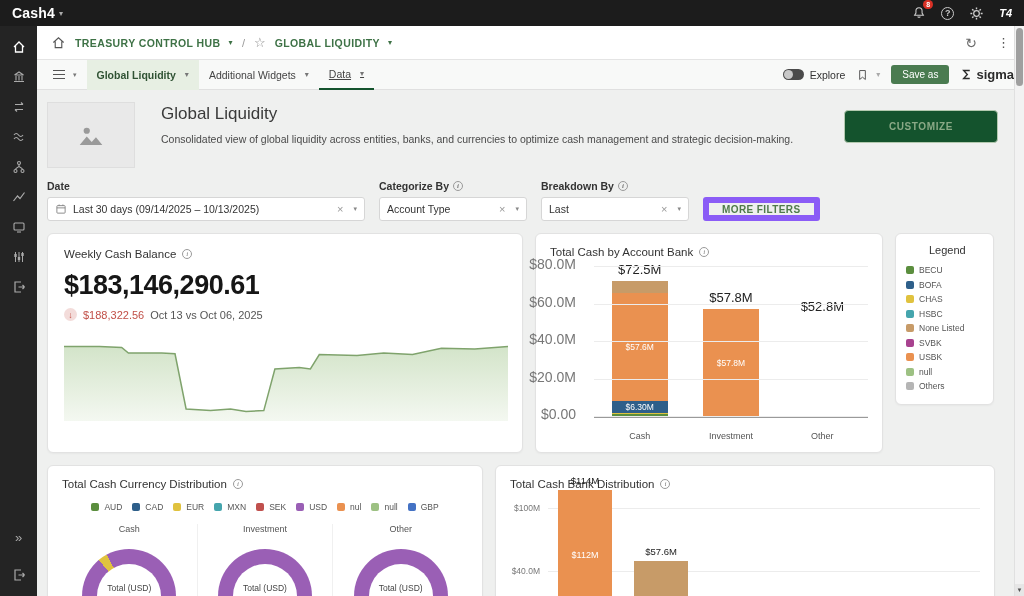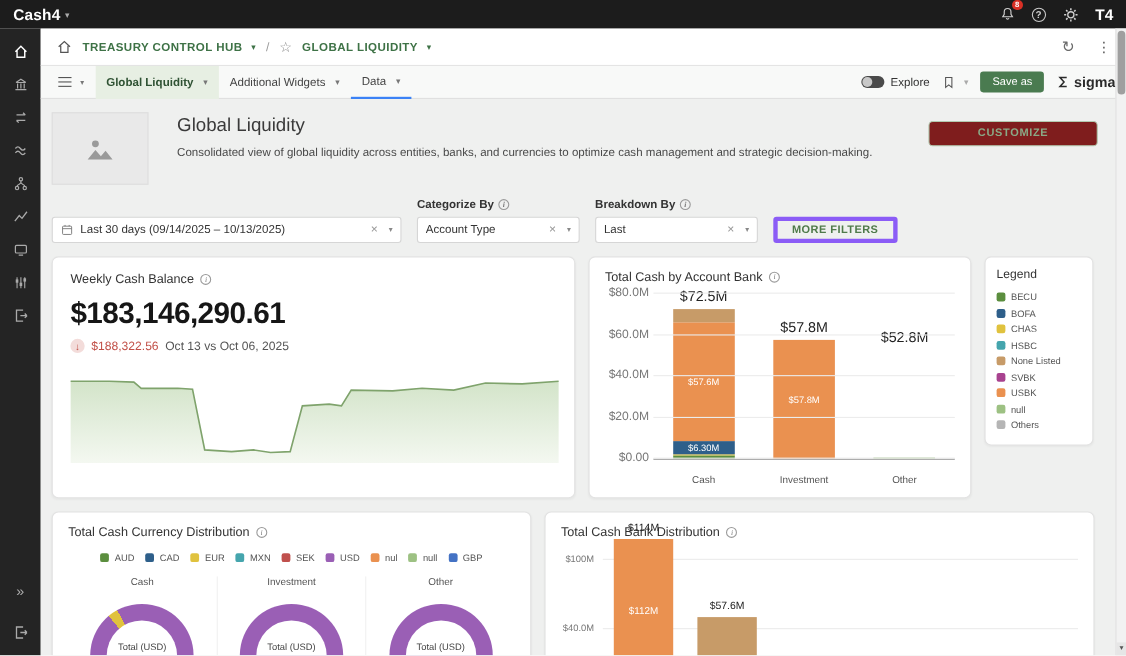--- a/index.html
+++ b/index.html
@@ -8,21 +8,21 @@
   #app { width:1024px; height:596px; position:relative; overflow:hidden; background:#eff0ef; }
 
   
   .topbar { height:26px; background:#1c1c1c; display:flex; align-items:center; padding:0 12px; color:#fff; }
   .app-name { font-size:14px; font-weight:bold; letter-spacing:.2px; cursor:default; }
   .small-caret { color:#aaa; font-size:8px; margin-left:4px; }
   .topbar-right { margin-left:auto; display:flex; align-items:center; gap:15px; }
   .icon-btn { position:relative; display:flex; align-items:center; justify-content:center; }
   .badge { position:absolute; top:-6px; right:-7px; background:#d93025; color:#fff; font-size:7px; line-height:9px; border-radius:7px; padding:0 3px; font-weight:bold; }
   .help-circle { width:13px; height:13px; border:1.3px solid #c9c9c9; border-radius:50%; font-size:9px; display:flex; align-items:center; justify-content:center; color:#c9c9c9; font-weight:bold; }
-  .avatar { font-size:14px; font-weight:bold; color:#fff; }
+  .avatar { font-size:11px; font-weight:bold; color:#fff;font-style:italic; }
 
   
   .bodyrow { display:flex; height:570px; }
   .sidebar { width:37px; background:#242424; display:flex; flex-direction:column; align-items:center; padding:6px 0 6px; flex:none; }
   .side-icon { height:30px; width:37px; display:flex; align-items:center; justify-content:center; cursor:pointer; }
   .side-bottom { margin-top:auto; display:flex; flex-direction:column; align-items:center; gap:8px; }
   .chevrons { color:#aaa; font-size:13px; }
 
   .main { flex:1; display:flex; flex-direction:column; min-width:0; }
 
@@ -37,82 +37,82 @@
   .kebab { color:#555; font-size:13px; cursor:pointer; }
 
   
   .tabbar { height:30px; background:#f8f9f8; border-bottom:1px solid #e0e0e0; display:flex; align-items:center; padding:0 10px; flex:none; }
   .burger { display:flex; flex-direction:column; gap:2.5px; margin:0 4px 0 6px; cursor:pointer; }
   .burger div { width:12px; height:1.5px; background:#555; }
   .burger-caret { color:#777; font-size:7px; margin-right:10px; }
   .tab { font-size:10.5px; color:#444; padding:0 10px; height:30px; display:flex; align-items:center; gap:5px; cursor:pointer; white-space:nowrap; }
   .tab .small-caret { color:#777; }
   .tab.active { background:#e7efe3; color:#2f5233; font-weight:bold; }
-  .tab.underlined { border-bottom:2px solid #3b82f6; }
+  .tab.underlined { border-bottom:2px solid #14532d;text-decoration:underline; }
   .tabbar-right { margin-left:auto; display:flex; align-items:center; gap:11px; }
   .explore-wrap { display:flex; align-items:center; gap:6px; cursor:pointer; }
   .toggle { width:21px; height:11px; background:#4a4a4a; border-radius:6px; position:relative; }
   .knob { position:absolute; left:1px; top:1px; width:9px; height:9px; border-radius:50%; background:#c8c8c8; }
   .explore-label { font-size:10.5px; color:#333; }
   .bm-wrap { display:flex; align-items:center; gap:3px; cursor:pointer; }
   .saveas { background:#4a7b50; color:#fff; font-size:10px; padding:4px 11px; border-radius:3px; border:none; cursor:pointer; }
   .sigma-logo { display:flex; align-items:center; gap:3px; font-weight:bold; font-size:13px; color:#2b2b2b; }
 
   
   .content { flex:1; overflow:hidden; background:#eff0ef; }
   .header-sec { display:flex; padding:12px 26px 8px 10px; }
   .thumb { width:88px; height:66px; background:#e9e9e9; border:1px solid #dedede; display:flex; align-items:center; justify-content:center; flex:none; }
   .header-text { margin-left:26px; flex:1; padding-top:2px; min-width:0; }
   .page-title { font-size:17px; color:#3a3a3a; }
   .page-desc { font-size:10.5px; color:#4a4a4a; margin-top:9px; }
-  .customize-btn { border:1px solid #b3c9af; color:#8aa986; background:#7f1d1d; font-size:10px; font-weight:bold; letter-spacing:.6px; height:23px; padding:0 44px; border-radius:4px; margin-top:8px; cursor:pointer; flex:none; }
+  .customize-btn { border:1px solid #b3c9af; color:#8aa986; background:#14532d; font-size:10px; font-weight:bold; letter-spacing:.6px; height:33px; padding:0 44px; border-radius:4px; margin-top:8px; cursor:pointer; flex:none; }
 
   .filters-row { display:flex; gap:14px; padding:4px 10px 12px; align-items:flex-end; }
   .filter-group { display:flex; flex-direction:column; }
   .filter-label { font-size:10.5px; font-weight:bold; color:#333; margin-bottom:5px; display:flex; gap:4px; align-items:center; }
   .control { background:#fff; border:1px solid #d6d6d6; border-radius:3px; height:24px; display:flex; align-items:center; padding:0 7px; font-size:10.5px; color:#333; gap:6px; cursor:pointer; }
   .ctl-text { flex:1; white-space:nowrap; overflow:hidden; }
   .ctl-x { color:#999; font-size:11px; cursor:pointer; }
   .ctl-caret { color:#888; font-size:7px; cursor:pointer; }
   .w-date { width:318px; } .w-cat { width:148px; } .w-bd { width:148px; }
-  .morefilters { border:4px solid #8b5cf6; color:#4f7a4a; background:transparent; font-weight:bold; font-size:10px; height:24px; padding:0 13px; border-radius:3px; letter-spacing:.4px; cursor:pointer; }
+  .morefilters { border:6px solid #8b5cf6; color:#4f7a4a; background:transparent; font-weight:bold; font-size:10px; height:24px; padding:0 13px; border-radius:3px; letter-spacing:.4px; cursor:pointer; }
 
   .cards-row { display:flex; gap:12px; padding:0 10px; align-items:flex-start; }
   .row2 { margin-top:12px; }
   .card { background:#fff; border:1px solid #e2e2e2; border-radius:6px; box-shadow:0 1px 2px rgba(0,0,0,.04); }
   .card-title { font-size:11.5px; color:#333; display:flex; align-items:center; gap:6px; }
   .info-i { display:inline-flex; width:10px; height:10px; border:1px solid #9a9a9a; border-radius:50%; font-size:7px; align-items:center; justify-content:center; color:#777; font-family:"Liberation Serif",serif; font-style:italic; cursor:pointer; flex:none; }
 
   
   .kpi-card { width:476px; height:220px; padding:14px 16px 10px; }
   .kpi-value { font-size:27px; font-weight:bold; color:#161616; margin-top:10px; letter-spacing:-.5px; }
   .kpi-delta { display:flex; align-items:center; gap:6px; margin-top:7px; font-size:11px; }
   .delta-icon { width:13px; height:13px; border-radius:50%; background:#f3dcda; color:#c14f47; font-size:9px; display:flex; align-items:center; justify-content:center; flex:none; }
   .delta-val { color:#c14f47; }
   .delta-ctx { color:#555; }
   .area-wrap { margin-top:12px; }
 
   
   .tcat-card { width:348px; height:220px; padding:12px 14px; }
   .tcat-chart { display:flex; margin-top:10px; }
   .yticks { width:44px; position:relative; height:150px; flex:none; }
-  .ytick { position:absolute; right:4px; font-size:11px; color:#777; }
+  .ytick { position:absolute; right:18px; font-size:14px; color:#777; }
   .plot { flex:1; position:relative; height:150px; border-bottom:1px solid #9a9a9a; }
   .gridline { position:absolute; left:0; right:0; height:1px; background:#ececec; }
   .sb-cols { position:absolute; left:0; right:0; top:0; bottom:0; display:flex; justify-content:space-around; align-items:flex-end; }
   .sb-col { width:56px; display:flex; flex-direction:column-reverse; position:relative; height:150px; justify-content:flex-start; }
   .sb-seg { width:100%; position:relative; display:flex; align-items:center; justify-content:center; flex:none; }
   .sb-lbl { color:#fff; font-size:8.5px; white-space:nowrap; }
   .sb-total { position:absolute; left:0; right:0; text-align:center; font-size:13px; color:#222; }
   .xlabels { display:flex; justify-content:space-around; margin-left:44px; margin-top:13px; }
   .xlabel { width:56px; text-align:center; font-size:9px; color:#555; }
 
   
   .legend-card { width:99px; padding:10px 10px 8px; }
-  .legend-title { font-size:11px; color:#333; margin-bottom:9px; }
+  .legend-title { font-size:11px; color:#333; margin-bottom:9px;margin-left:23px; }
   .lg-item { display:flex; align-items:center; gap:5px; margin-bottom:4.5px; }
   .sw { width:8px; height:8px; border-radius:2px; flex:none; }
   .lg-label { font-size:8.5px; color:#555; white-space:nowrap; }
 
   
   .curr-card { width:436px; height:215px; padding:12px 14px; }
   .curr-legend { display:flex; justify-content:center; gap:10px; margin-top:12px; flex-wrap:nowrap; }
   .curr-legend .lg-item { margin-bottom:0; }
   .donut-row { display:flex; margin-top:12px; }
   .donut-cell { flex:1; display:flex; flex-direction:column; align-items:center; }
@@ -314,20 +314,23 @@
           </div>
           <div class="header-text">
             <div class="page-title">Global Liquidity</div>
             <div class="page-desc">Consolidated view of global liquidity across entities, banks, and currencies to optimize cash management and strategic decision-making.</div>
           </div>
           <button class="customize-btn">CUSTOMIZE</button>
         </div>
 
         <div class="filters-row">
           <div class="filter-group">
+            <div class="filter-label">
+                <span>Date</span>
+              </div>
             <div class="control w-date">
               <svg width="12" height="12" viewBox="0 0 16 16">
                   <rect x="2.5" y="3.5" width="11" height="10" rx="1" fill="none" stroke="#777777" stroke-width="1.1"></rect>
                   <path d="M2.5 6.5h11M5.5 3.5V2M10.5 3.5V2" stroke="#777777" stroke-width="1.1"></path>
                 </svg>
               <span class="ctl-text">Last 30 days (09/14/2025 – 10/13/2025)</span>
               <span class="ctl-x">×</span>
               <span class="ctl-caret small-caret">▾</span>
             </div>
           </div>

